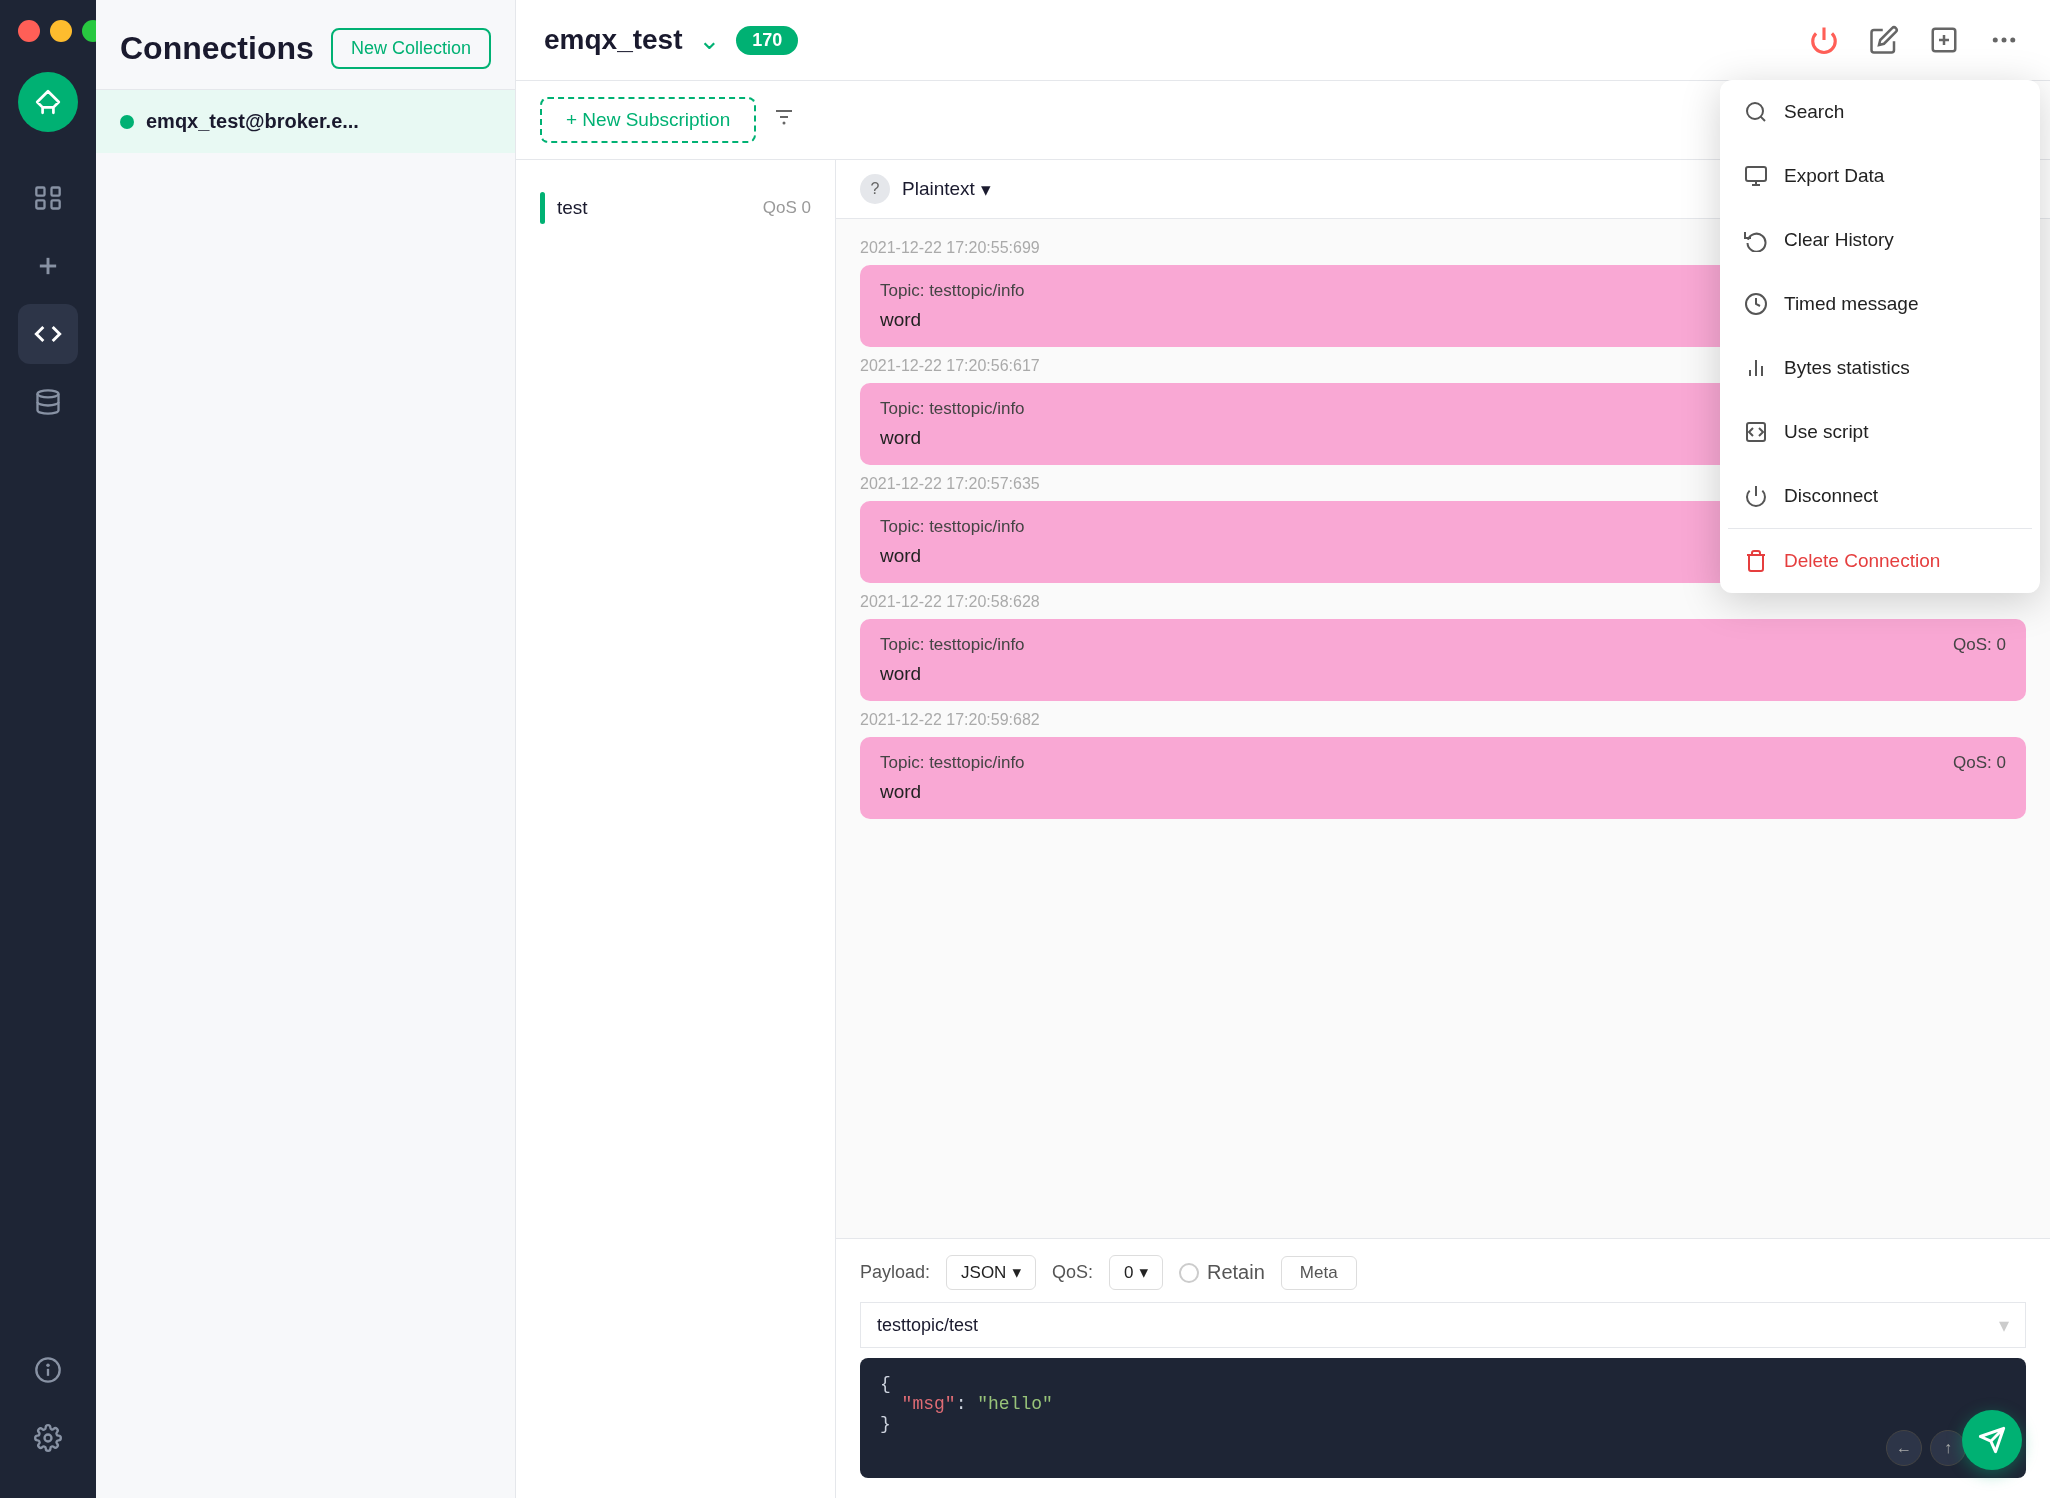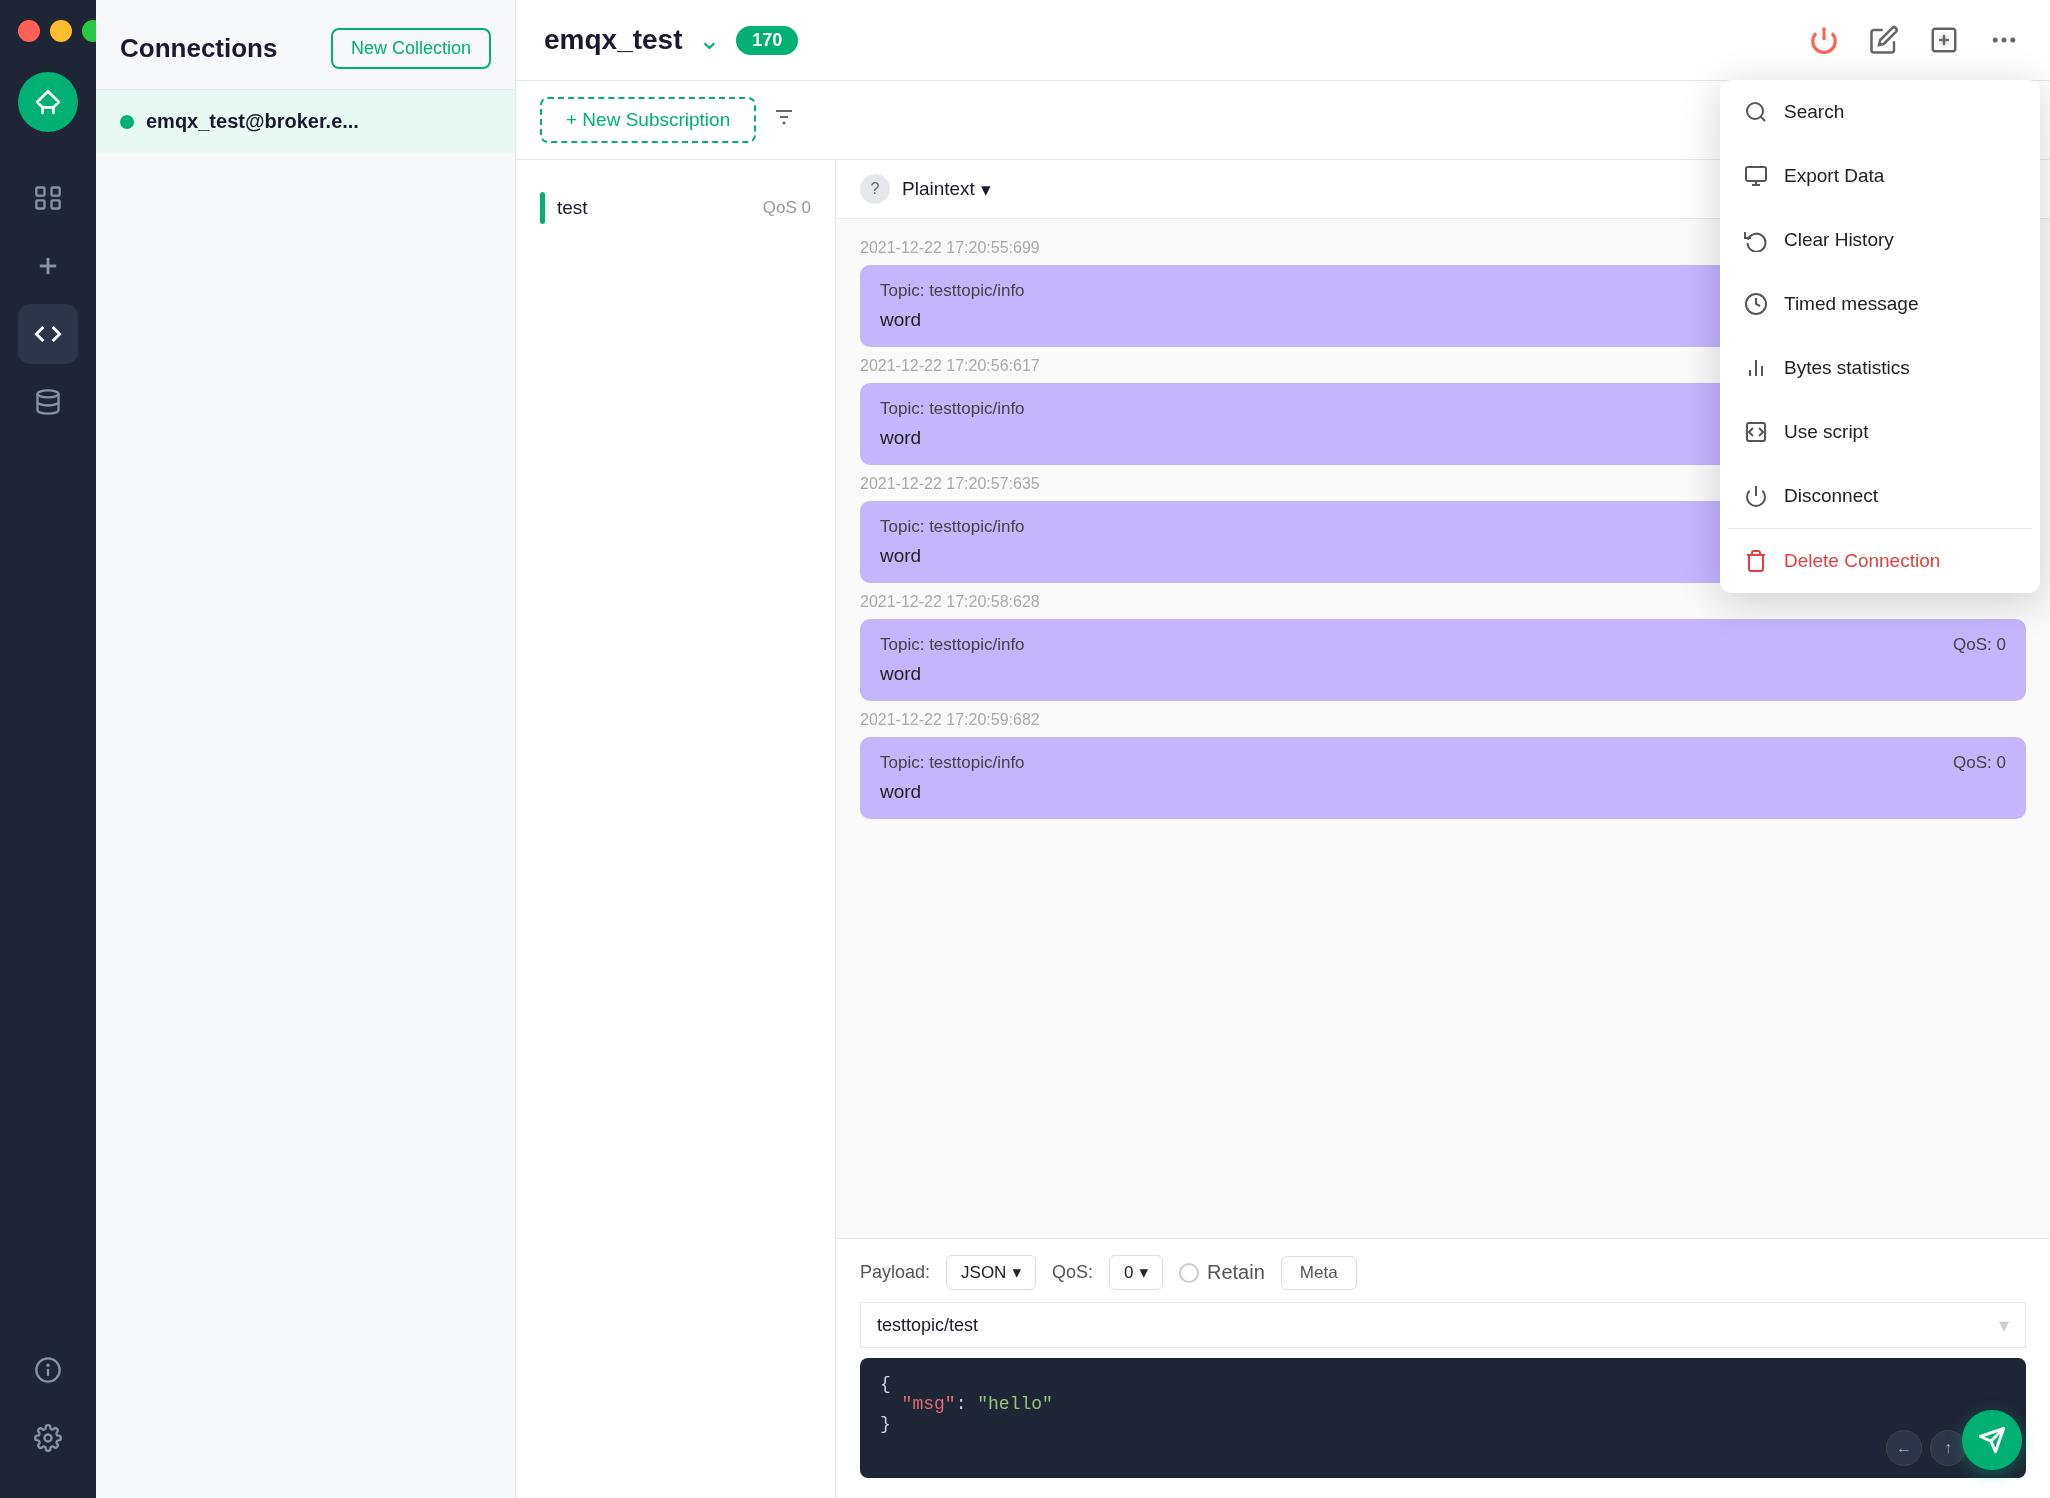--- a/index.html
+++ b/index.html
@@ -96,21 +96,21 @@
       flex-shrink: 0;
     }
     .connections-header {
       display: flex;
       align-items: center;
       justify-content: space-between;
       padding: 28px 24px 20px;
       border-bottom: 1px solid #e5e7eb;
     }
     .connections-title {
-      font-size: 26px;
+      font-size: 32px;
       font-weight: 700;
       color: #1a1a2e;
     }
     .new-collection-btn {
       border: 2px solid #00b173;
       color: #00b173;
       background: transparent;
       border-radius: 8px;
       padding: 8px 18px;
       font-size: 18px;
@@ -305,21 +305,21 @@
       gap: 4px;
     }
 
     .message-timestamp {
       font-size: 16px;
       color: #aaa;
       padding: 4px 0;
     }
 
     .message-bubble {
-      background: #c4b5fd;
+      background: #f9a8d4;
       border-radius: 10px;
       padding: 16px 20px;
       margin-bottom: 2px;
     }
     .message-bubble-header {
       display: flex;
       justify-content: space-between;
       font-size: 17px;
       color: #444;
       margin-bottom: 8px;

